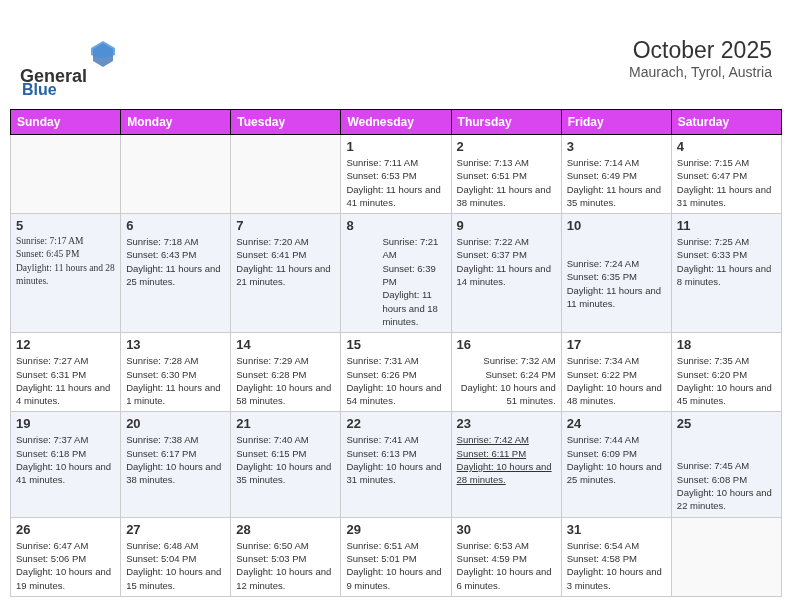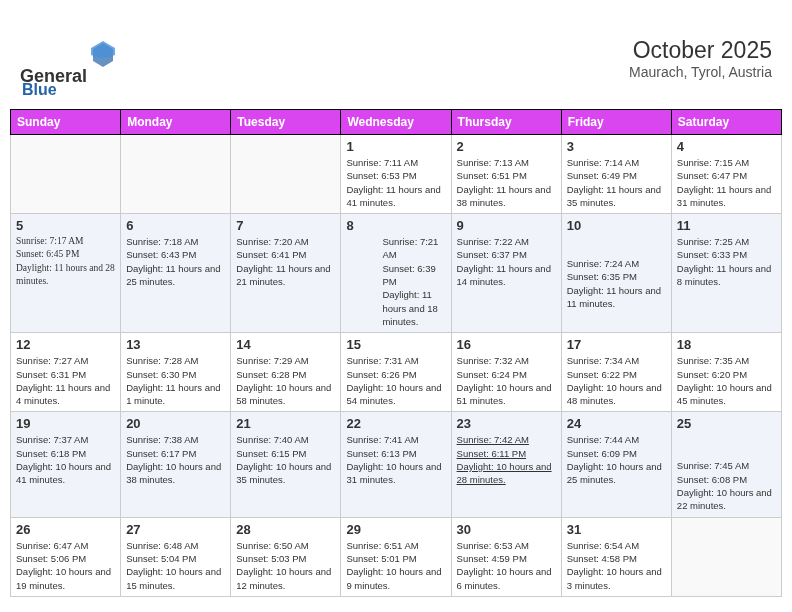--- a/index.html
+++ b/index.html
@@ -218,21 +218,21 @@
 Daylight: 10 hours and 58 minutes.</div>
         </td>
         <td>
           <span class="day-number">15</span>
           <div class="day-info" style="white-space: pre-line;">Sunrise: 7:31 AM
 Sunset: 6:26 PM
 Daylight: 10 hours and 54 minutes.</div>
         </td>
         <td>
           <span class="day-number">16</span>
-          <div class="day-info" style="white-space: pre-line;">Sunrise: 7:32 AM
+          <div class="day-info" style="white-space: pre-line; text-align: right;">Sunrise: 7:32 AM
 Sunset: 6:24 PM
 Daylight: 10 hours and 51 minutes.</div>
         </td>
         <td>
           <span class="day-number">17</span>
           <div class="day-info" style="white-space: pre-line;">Sunrise: 7:34 AM
 Sunset: 6:22 PM
 Daylight: 10 hours and 48 minutes.</div>
         </td>
         <td>

